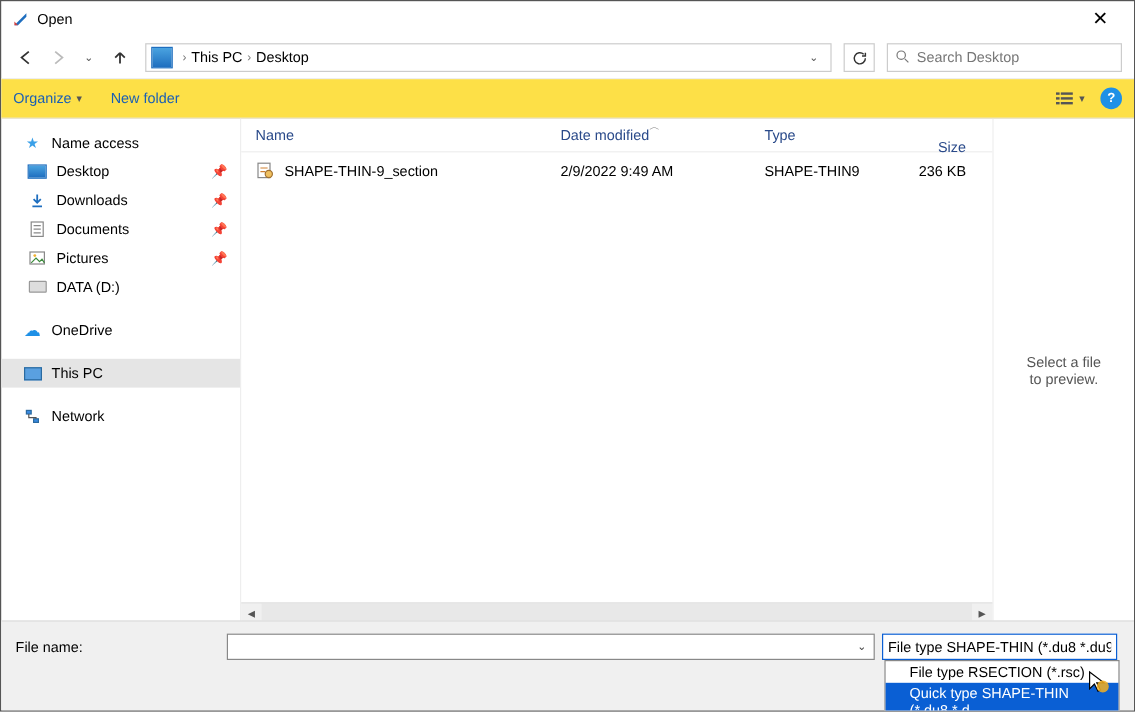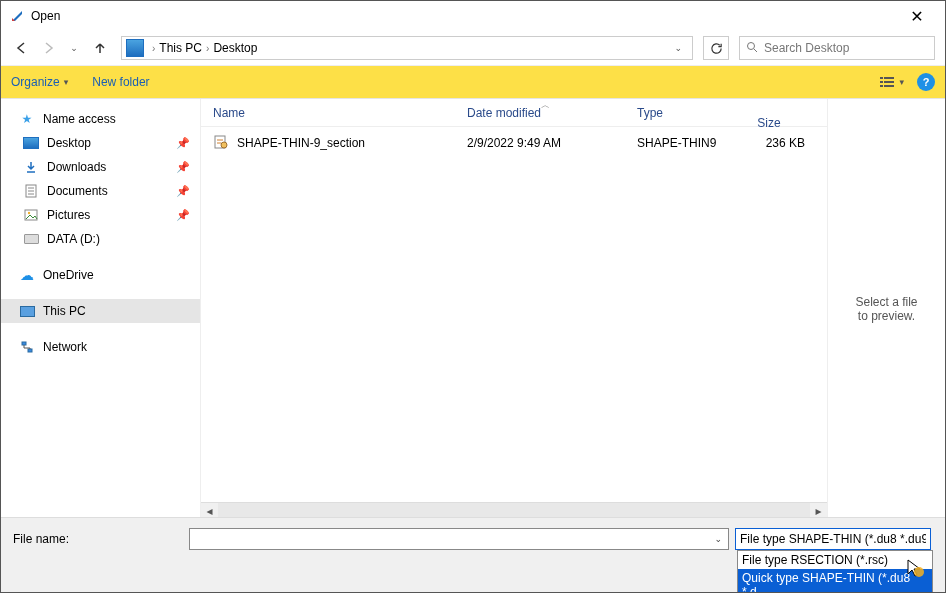--- a/index.html
+++ b/index.html
@@ -39,21 +39,21 @@
   .tree-item.header { font-weight:normal; padding-left:18px;}
   .tree-item.selected { background:#e5e5e5; }
   .tree-item .pin { margin-left:auto; color:#888; font-size:11px;}
   .tree-item .ticon { width:16px; height:16px; display:flex; align-items:center; justify-content:center;}
   
   .filelist { flex:1; position:relative; display:flex; flex-direction:column;}
   .col-headers { height:28px; display:flex; align-items:center; border-bottom:1px solid #eee; padding-left:12px; color:#2a4a8a;}
   .col-name { width:254px; display:flex; align-items:flex-start; gap:6px;}
   .col-date { width:170px;}
   .col-type { width:96px;}
-  .col-size { width:72px; text-align:center;margin-top:20px;}
+  .col-size { width:72px; text-align:right;margin-top:20px;}
   .sort-arrow { position:absolute; left:340px; top:0; color:#888; font-size:9px;}
   .file-rows { flex:1; padding-left:12px; padding-top:4px; overflow:hidden;}
   .file-row { display:flex; align-items:center; height:24px; cursor:pointer;}
   .file-row .ficon { width:18px; margin-right:6px;}
   .file-row .fname { width:230px;}
   .file-row .fdate { width:170px;}
   .file-row .ftype { width:96px;}
   .file-row .fsize { width:72px; text-align:right;}
   .hscroll { height:17px; background:#f0f0f0; display:flex; align-items:center; border-top:1px solid #ddd;}
   .hscroll .arrow { width:17px; height:17px; display:flex; align-items:center; justify-content:center; background:#f0f0f0; color:#555;}
@@ -62,21 +62,21 @@
   .preview { width:118px; border-left:1px solid #eee; display:flex; align-items:center; justify-content:center; text-align:center; color:#555; padding:0 21px; font-size:11px;}
   
   
   .bottom { position:absolute; left:0; right:0; bottom:0; height:75px; background:#f0f0f0; border-top:1px solid #ddd; padding: 10px 12px;}
   .filename-row { display:flex; align-items:center; gap:6px; }
   .filename-label { width:170px; padding-right:8px;}
   .filename-input { width:540px; height:22px; border:1px solid #888; background:#fff; position:relative; display:flex; align-items:center;}
   .filename-input .dd { margin-left:auto; padding:0 6px; color:#444;}
   .filetype-sel { width:196px; height:22px; border:1px solid #0a5fd4; background:#fff; display:flex; align-items:center; padding:0 4px; font-size:11px;}
   .filetype-dropdown { position:absolute; right:12px; top:32px; width:196px; border:1px solid #888; background:#fff; font-size:11px;}
-  .filetype-dropdown .opt { padding:2px 4px; }
+  .filetype-dropdown .opt { padding:2px 20px; }
   .filetype-dropdown .opt.selected { background:#0a5fd4; color:#fff; }
   
   .cursor-ptr { position:absolute; right:20px; bottom:14px; width:20px; height:20px; pointer-events:none;}
   
   
   .ic-star { color:#3aa0e8; }
   .ic-desktop { width:16px; height:12px; background:linear-gradient(#4aa3e0,#1e6ebf); border:1px solid #1e6ebf;}
   .ic-drive { width:15px; height:10px; background:#ddd; border:1px solid #999; border-radius:1px;}
   .ic-cloud { color:#1e90e6; font-size:14px;}
   .ic-monitor { width:15px;height:11px;background:#5aa0e0;border:1px solid #2a6aa0;}

